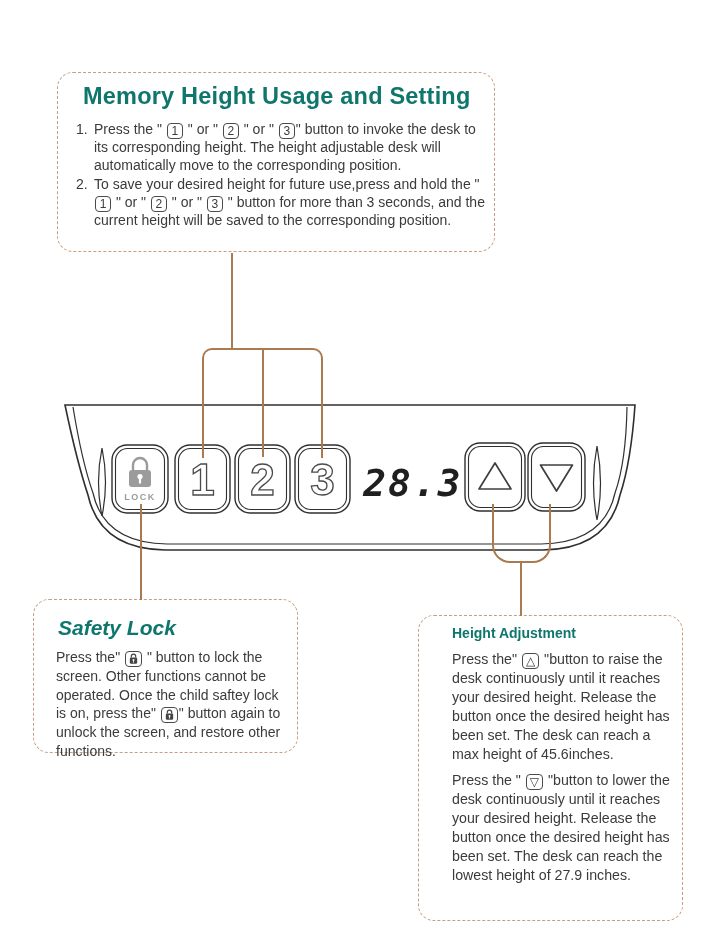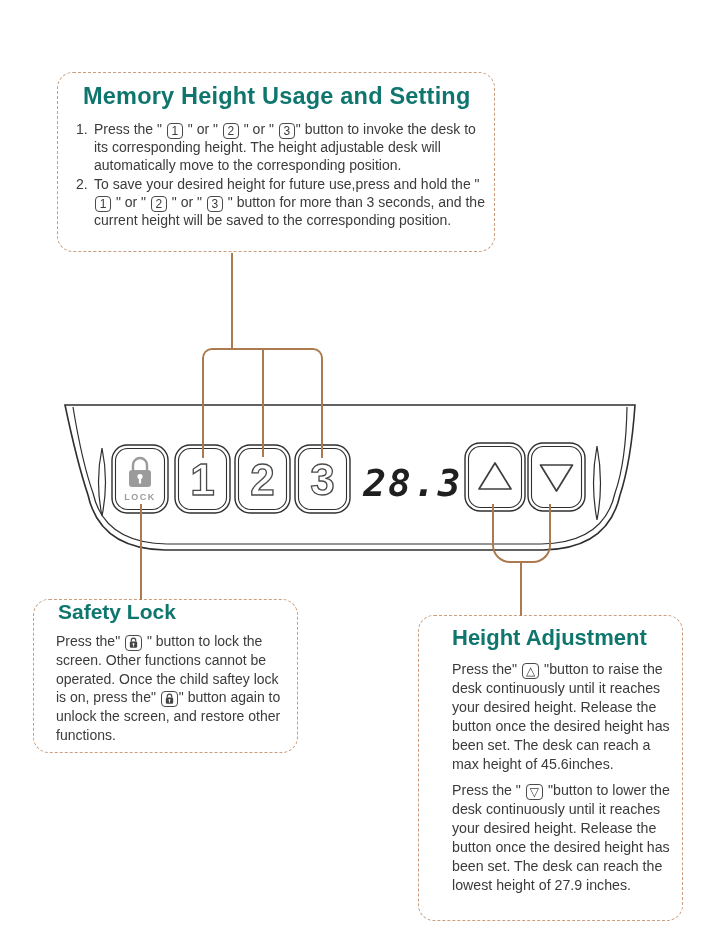--- a/index.html
+++ b/index.html
@@ -17,26 +17,26 @@
   .memory { left:57px; top:72px; width:438px; height:180px; }
   .memory .box-title { margin:10px 0 0 25px; font-size:23.5px; letter-spacing:0.2px; }
   .mem-items { margin:11px 8px 0 18px; }
   .mem-item { display:flex; font-size:14px; line-height:17.5px; }
   .mem-item + .mem-item { margin-top:2px; }
   .marker { width:18px; flex:none; }
   .mem-text { flex:1; }
 
   
   .safety { left:33px; top:599px; width:265px; height:154px; }
-  .safety .box-title { margin:0 0 0 24px; font-size:21px; }
+  .safety .box-title { margin:16px 0 0 24px; font-size:21px;font-style:italic; }
   .safety .body { margin:8px 10px 0 22px; font-size:14px; line-height:18.5px; }
 
   
   .height { left:418px; top:615px; width:265px; height:306px; }
-  .height .box-title { margin:9px 0 0 33px; font-size:22px; }
+  .height .box-title { margin:9px 0 0 33px; font-size:14px; }
   .height .body { margin:0; }
   .height .body .para { margin:9px 6px 0 33px; font-size:14.2px; line-height:19px; }
   .height .body .para + .para { margin-top:7px; }
 
   
   .ikey {
     display:inline-block; border:1.3px solid #4a4a4a; border-radius:4px;
     padding:0 3px; margin:0 1px; font-size:12px; line-height:14px;
     vertical-align:-1px; background:#fff; min-width:8px; text-align:center; color:#3b3b3b;
   }

